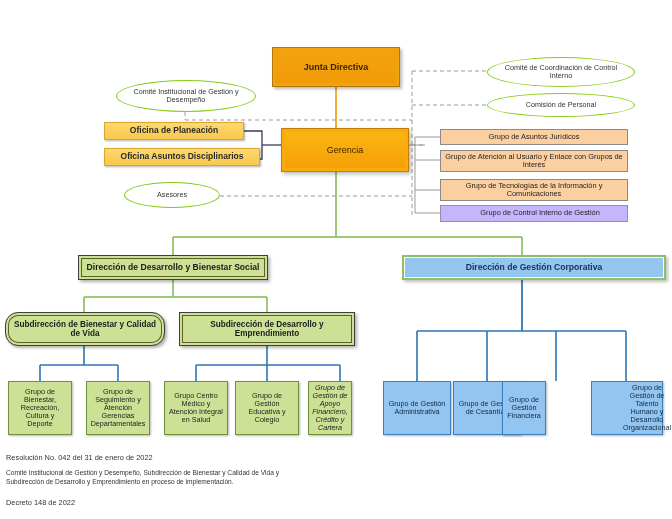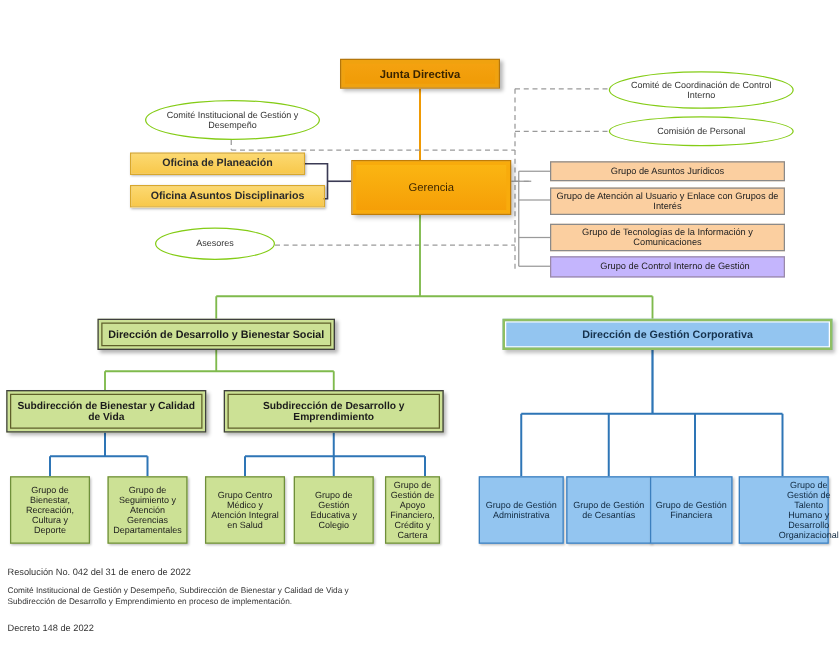--- a/index.html
+++ b/index.html
@@ -109,21 +109,21 @@
   <path d="M340,365 L340,381" stroke="#2e75b6" stroke-width="1.6" fill="none"></path>
 
   <path d="M522,280 L522,331" stroke="#2e75b6" stroke-width="1.8" fill="none"></path>
   <path d="M417,331 L626,331" stroke="#2e75b6" stroke-width="1.6" fill="none"></path>
   <path d="M417,331 L417,381" stroke="#2e75b6" stroke-width="1.6" fill="none"></path>
   <path d="M487,331 L487,381" stroke="#2e75b6" stroke-width="1.6" fill="none"></path>
   <path d="M556,331 L556,381" stroke="#2e75b6" stroke-width="1.6" fill="none"></path>
   <path d="M626,331 L626,381" stroke="#2e75b6" stroke-width="1.6" fill="none"></path>
 </svg>
 
-<div class="node n-junta" style="left:272px;top:47px;width:128px;height:24px;">
+<div class="node n-junta" style="left:272px;top:47px;width:128px;height:40px;">
   <span>Junta Directiva</span>
 </div>
 
 <div class="node n-gerencia" style="left:281px;top:128px;width:128px;height:44px;">
   <span>Gerencia</span>
 </div>
 
 <div class="node n-oficina" style="left:104px;top:122px;width:140px;height:18px;">
   <span>Oficina de Planeación</span>
 </div>
@@ -165,21 +165,21 @@
 </div>
 
 <div class="node n-dirgreen" style="left:78px;top:255px;width:190px;height:25px;">
   <span>Dirección de Desarrollo y Bienestar Social</span>
 </div>
 
 <div class="node n-dirblue" style="left:402px;top:255px;width:264px;height:25px;">
   <span>Dirección de Gestión Corporativa</span>
 </div>
 
-<div class="node n-sub" style="left:5px;top:312px;width:160px;height:34px;">
+<div class="node n-sub" style="left:5px;top:312px;width:160px;height:34px;border-radius:13px;">
   <span>Subdirección de Bienestar y Calidad de Vida</span>
 </div>
 
 <div class="node n-sub" style="left:179px;top:312px;width:176px;height:34px;">
   <span>Subdirección de Desarrollo y Emprendimiento</span>
 </div>
 
 <div class="node n-leafgreen" style="left:8px;top:381px;width:64px;height:54px;">
   <span>Grupo de Bienestar, Recreación, Cultura y Deporte</span>
 </div>
@@ -189,33 +189,33 @@
 </div>
 
 <div class="node n-leafgreen" style="left:164px;top:381px;width:64px;height:54px;">
   <span>Grupo Centro Médico y Atención Integral en Salud</span>
 </div>
 
 <div class="node n-leafgreen" style="left:235px;top:381px;width:64px;height:54px;">
   <span>Grupo de Gestión Educativa y Colegio</span>
 </div>
 
-<div class="node n-leafgreen" style="left:308px;top:381px;width:44px;height:54px;">
+<div class="node n-leafgreen" style="left:308px;top:381px;width:44px;height:54px;font-style:italic;">
   <span>Grupo de Gestión de Apoyo Financiero, Crédito y Cartera</span>
 </div>
 
 <div class="node n-leafblue" style="left:383px;top:381px;width:68px;height:54px;">
   <span>Grupo de Gestión Administrativa</span>
 </div>
 
 <div class="node n-leafblue" style="left:453px;top:381px;width:68px;height:54px;">
   <span>Grupo de Gestión de Cesantías</span>
 </div>
 
-<div class="node n-leafblue" style="left:520px;top:381px;width:66px;height:54px;">
+<div class="node n-leafblue" style="left:502px;top:381px;width:44px;height:54px;">
   <span>Grupo de Gestión Financiera</span>
 </div>
 
 <div class="node n-leafblue" style="left:591px;top:381px;width:72px;height:54px;padding-left:40px;">
   <span>Grupo de Gestión de Talento Humano y Desarrollo Organizacional</span>
 </div>
 
 <div class="footer f-line" style="left:6px;top:462px;width:400px;margin-top:36px;">Decreto 148 de 2022</div>
 <div class="footer f-line" style="left:6px;top:453px;width:400px;">Resolución No. 042 del 31 de enero de 2022</div>
 <div class="footer f-note" style="left:6px;top:469px;width:290px;">Comité Institucional de Gestión y Desempeño, Subdirección de Bienestar y Calidad de Vida y Subdirección de Desarrollo y Emprendimiento en proceso de implementación.</div>

